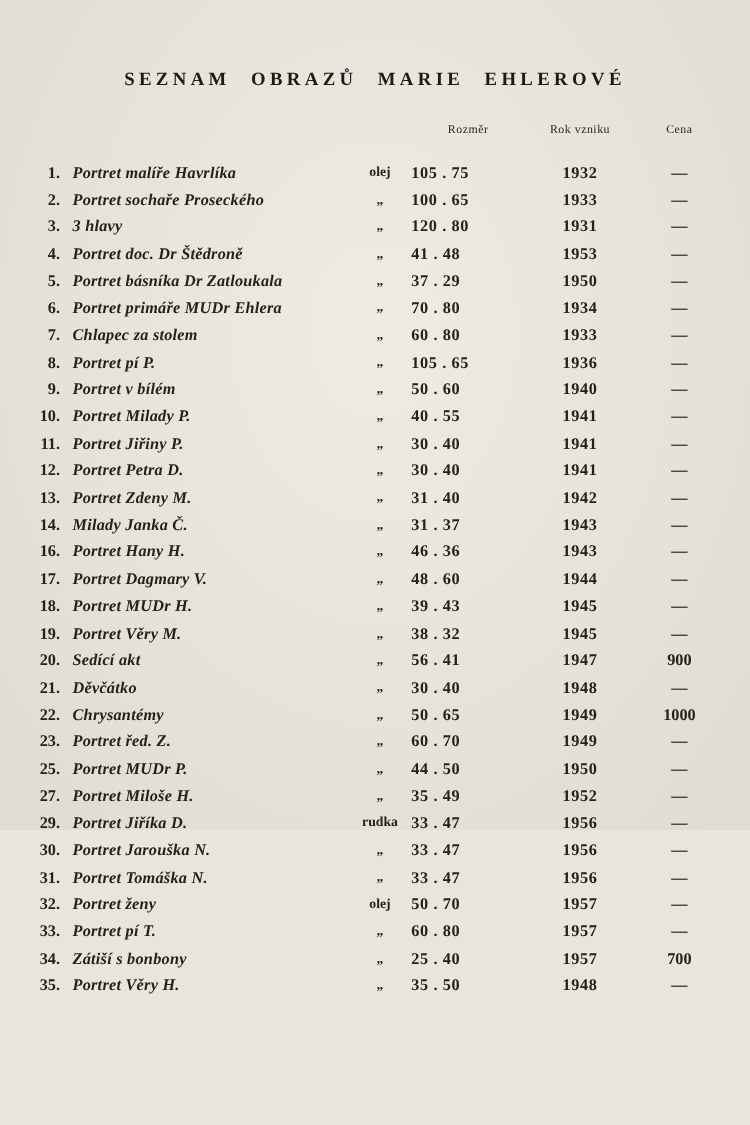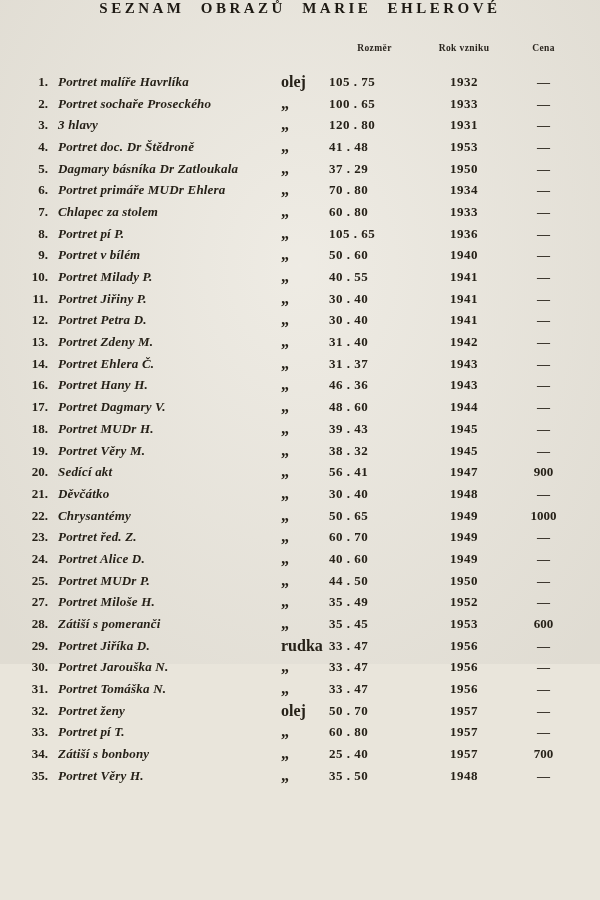--- a/index.html
+++ b/index.html
@@ -12,20 +12,21 @@
     background: #e9e5db;
     font-family: "Liberation Serif", "DejaVu Serif", serif;
     color: #241f19;
     overflow: hidden;
     position: relative;
   }
   .page {
     width: 600px;
     height: 664px;
     box-sizing: border-box;
+    padding-top: 56px;
     background:
       radial-gradient(ellipse at 50% 40%, rgba(255,255,255,0.25), rgba(0,0,0,0.04) 95%),
       #e9e5db;
   }
   .doc-title {
     text-align: center;
     font-size: 15px;
     font-weight: bold;
     letter-spacing: 3.5px;
     word-spacing: 9px;
@@ -40,21 +41,21 @@
   }
   col.c-num    { width: 32px; }
   col.c-title  { width: 228px; }
   col.c-medium { width: 48px; }
   col.c-size   { width: 93px; }
   col.c-year   { width: 86px; }
   col.c-price  { width: 73px; }
 
   thead th {
     font-size: 9.5px;
-    font-weight: bold;
+    font-weight: normal;
     letter-spacing: 0.4px;
     text-align: center;
     vertical-align: top;
     padding: 0 0 18px 0;
     color: #2a251e;
   }
   tbody td {
     height: 19.7px;
     font-size: 13px;
     font-weight: bold;
@@ -67,22 +68,22 @@
     text-align: right;
     padding-right: 4px;
   }
   td.title {
     text-align: left;
     padding-left: 6px;
     letter-spacing: 0.2px;
     font-style: italic;
   }
   td.medium {
-    text-align: left;
-    font-size: 16px;
+    text-align: center;
+    font-size: 11px;
   }
   td.size {
     text-align: left;
     padding-right: 22px;
     letter-spacing: 0.5px;
   }
   td.year {
     text-align: center;
     letter-spacing: 0.5px;
   }
@@ -144,21 +145,21 @@
         <tr>
       <td class="num">4.</td>
       <td class="title">Portret doc. Dr Štědroně</td>
       <td class="medium">„</td>
       <td class="size">41 . 48</td>
       <td class="year">1953</td>
       <td class="price">—</td>
     </tr>
         <tr>
       <td class="num">5.</td>
-      <td class="title">Dagmary básníka Dr Zatloukala</td>
+      <td class="title">Portret básníka Dr Zatloukala</td>
       <td class="medium">„</td>
       <td class="size">37 . 29</td>
       <td class="year">1950</td>
       <td class="price">—</td>
     </tr>
         <tr>
       <td class="num">6.</td>
       <td class="title">Portret primáře MUDr Ehlera</td>
       <td class="medium">„</td>
       <td class="size">70 . 80</td>
@@ -216,21 +217,21 @@
         <tr>
       <td class="num">13.</td>
       <td class="title">Portret Zdeny M.</td>
       <td class="medium">„</td>
       <td class="size">31 . 40</td>
       <td class="year">1942</td>
       <td class="price">—</td>
     </tr>
         <tr>
       <td class="num">14.</td>
-      <td class="title">Portret Ehlera Č.</td>
+      <td class="title">Milady Janka Č.</td>
       <td class="medium">„</td>
       <td class="size">31 . 37</td>
       <td class="year">1943</td>
       <td class="price">—</td>
     </tr>
         <tr>
       <td class="num">16.</td>
       <td class="title">Portret Hany H.</td>
       <td class="medium">„</td>
       <td class="size">46 . 36</td>
@@ -287,50 +288,34 @@
     </tr>
         <tr>
       <td class="num">23.</td>
       <td class="title">Portret řed. Z.</td>
       <td class="medium">„</td>
       <td class="size">60 . 70</td>
       <td class="year">1949</td>
       <td class="price">—</td>
     </tr>
         <tr>
-      <td class="num">24.</td>
-      <td class="title">Portret Alice D.</td>
-      <td class="medium">„</td>
-      <td class="size">40 . 60</td>
-      <td class="year">1949</td>
-      <td class="price">—</td>
-    </tr>
-        <tr>
       <td class="num">25.</td>
       <td class="title">Portret MUDr P.</td>
       <td class="medium">„</td>
       <td class="size">44 . 50</td>
       <td class="year">1950</td>
       <td class="price">—</td>
     </tr>
         <tr>
       <td class="num">27.</td>
       <td class="title">Portret Miloše H.</td>
       <td class="medium">„</td>
       <td class="size">35 . 49</td>
       <td class="year">1952</td>
       <td class="price">—</td>
-    </tr>
-        <tr>
-      <td class="num">28.</td>
-      <td class="title">Zátiší s pomeranči</td>
-      <td class="medium">„</td>
-      <td class="size">35 . 45</td>
-      <td class="year">1953</td>
-      <td class="price">600</td>
     </tr>
         <tr>
       <td class="num">29.</td>
       <td class="title">Portret Jiříka D.</td>
       <td class="medium">rudka</td>
       <td class="size">33 . 47</td>
       <td class="year">1956</td>
       <td class="price">—</td>
     </tr>
         <tr>

